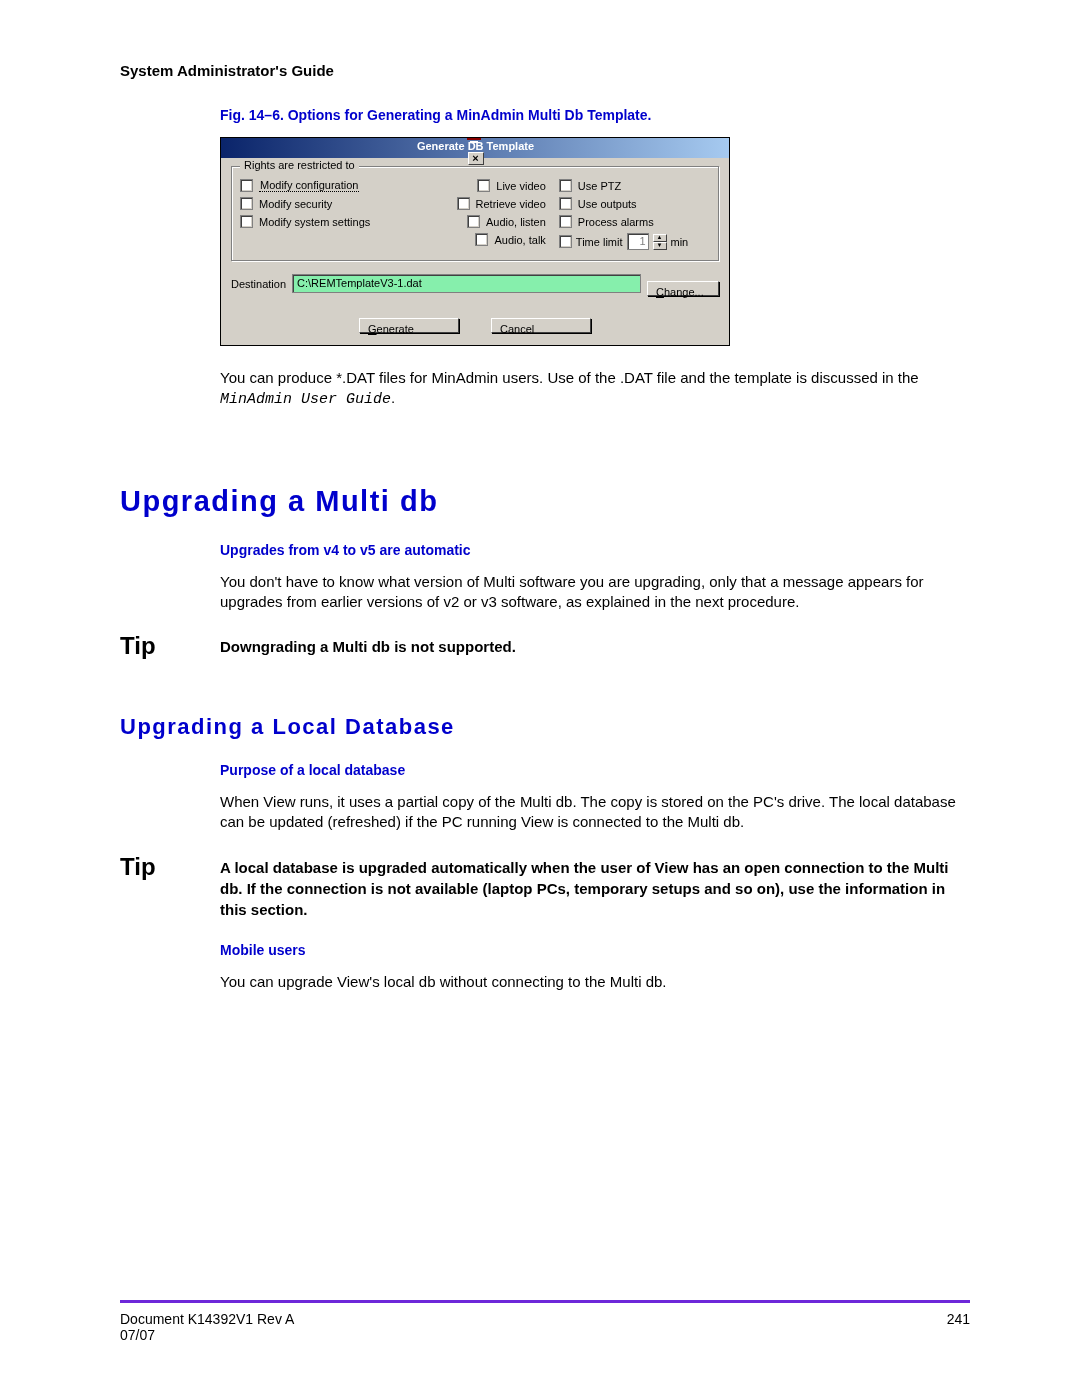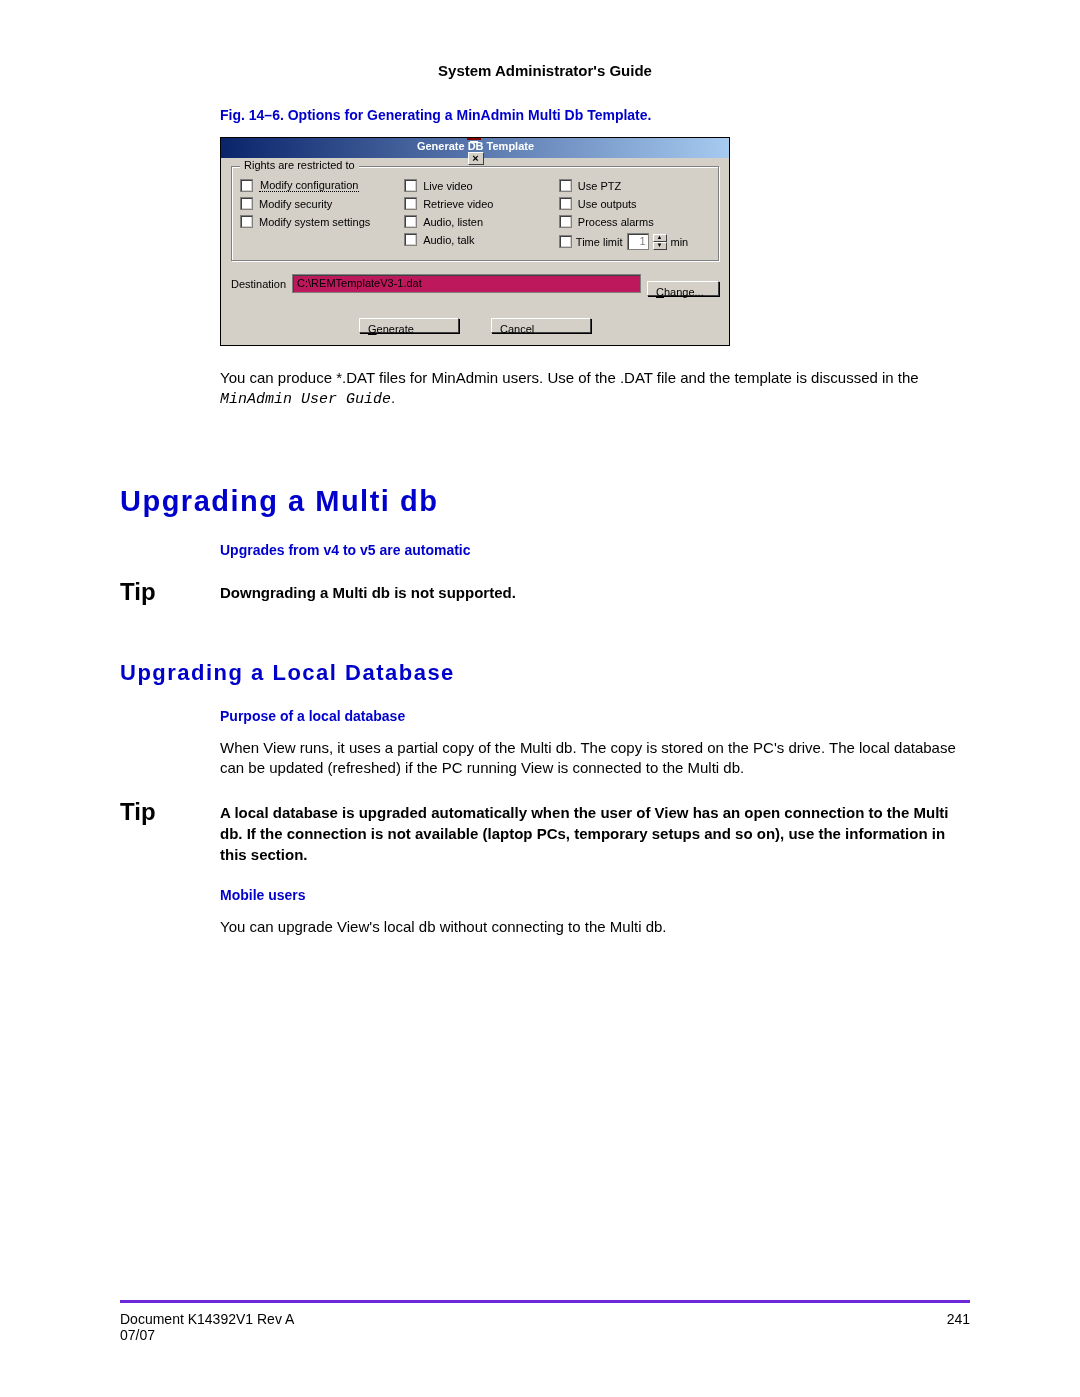--- a/index.html
+++ b/index.html
@@ -8,21 +8,21 @@
     background: #fff;
     width: 1080px;
     height: 1397px;
     position: relative;
     color: #000;
   }
   .page {
     padding: 62px 110px 0 120px;
   }
   .header-title {
-    text-align: center;
+    text-align: left;
     font-weight: bold;
     font-size: 15px;
     margin-bottom: 28px;
   }
   .fig-caption {
     color: #0000cc;
     font-weight: bold;
     font-size: 14px;
     margin-left: 100px;
     margin-bottom: 14px;
@@ -105,21 +105,21 @@
     display: flex;
     gap: 13px;
     margin-top: 4px;
   }
   .rights-col {
     display: flex;
     flex-direction: column;
     gap: 5px;
   }
   .rights-col.c1 { width: 160px; }
-  .rights-col.c2 { width: 150px; }
+  .rights-col.c2 { width: 150px; align-items: flex-end; }
   .rights-col.c3 { width: 160px; }
   .chk-row {
     display: flex;
     align-items: center;
     gap: 6px;
     font-size: 11px;
     white-space: nowrap;
   }
   .chk {
     width: 13px; height: 13px;
@@ -165,21 +165,21 @@
   .dest-row {
     display: flex;
     align-items: center;
     gap: 6px;
     margin-bottom: 12px;
   }
   .dest-label { font-size: 11px; }
   .dest-input {
     flex: 1;
     height: 19px;
-    background: #be185d;
+    background: #86efac;
     border: 1px solid #808080;
     box-shadow: inset 1px 1px 0 #404040;
     font-size: 11px;
     padding: 2px 4px;
   }
   .win-btn {
     height: 15px;
     background: #d4d0c8;
     border: 1px solid #fff;
     border-right-color: #404040;
@@ -355,20 +355,21 @@
   </div>
 
   <div class="body-block">
     <span>You can produce *.DAT files for MinAdmin users. Use of the .DAT file and the template is discussed in the </span><em>MinAdmin User Guide</em><span>.</span>
   </div>
 
   <div class="h1">Upgrading a Multi db</div>
 
   <div class="h3">Upgrades from v4 to v5 are automatic</div>
 
+  <div class="body-block">You don't have to know what version of Multi software you are upgrading, only that a message appears for upgrades from earlier versions of v2 or v3 software, as explained in the next procedure.</div>
 
   <div class="tip-row">
     <div class="tip-label">Tip</div>
     <div class="tip-text">Downgrading a Multi db is not supported.</div>
   </div>
 
   <div class="h2">Upgrading a Local Database</div>
 
   <div class="h3">Purpose of a local database</div>
 

